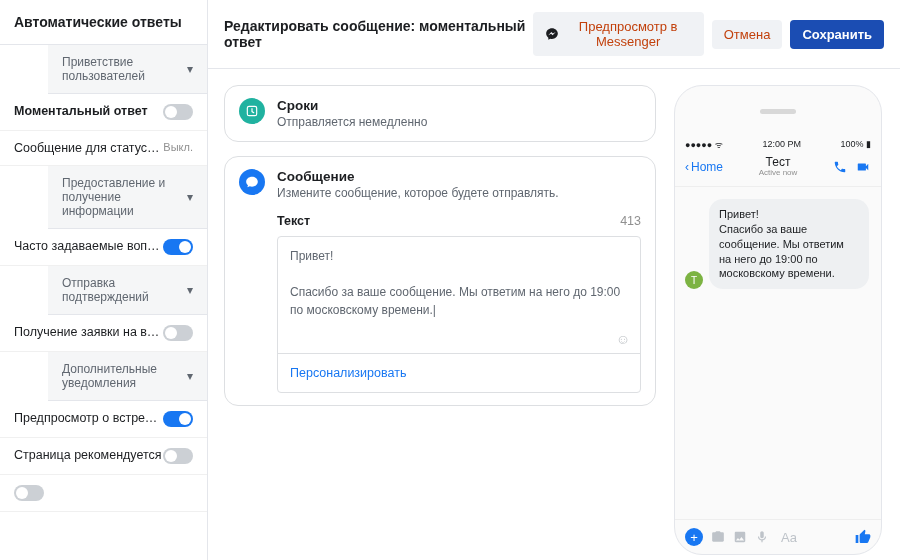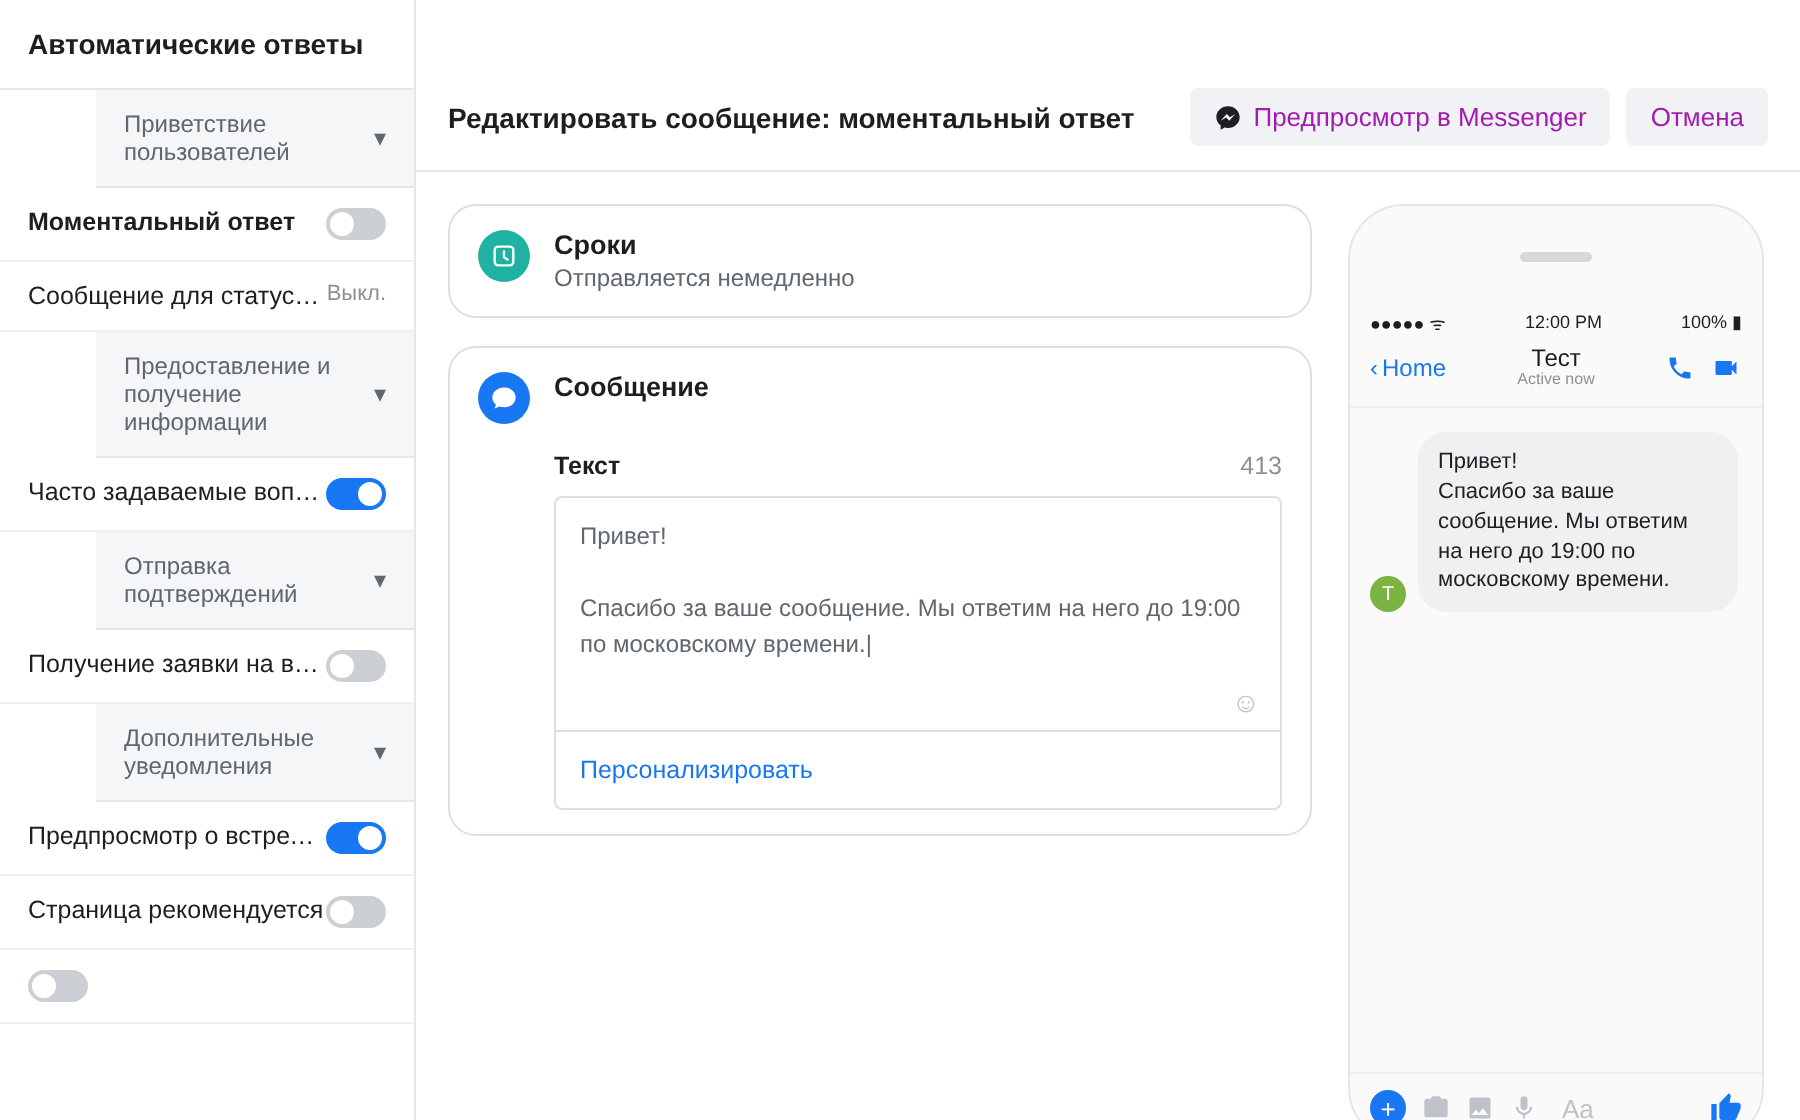--- a/index.html
+++ b/index.html
@@ -13,25 +13,25 @@
   .sb-item { display: flex; justify-content: space-between; padding: 10px 14px; border-bottom: 1px solid #f0f0f0; cursor: pointer; font-size: 12.5px; }
   .sb-item.active { font-weight: 600; }
   .sb-item .label { white-space: nowrap; overflow: hidden; text-overflow: ellipsis; max-width: 175px; }
   .sb-status { color: #909090; font-size: 11px; }
   
   .toggle { width: 30px; height: 16px; border-radius: 10px; background: #ccd0d5; position: relative; flex-shrink: 0; }
   .toggle::after { content: ""; position: absolute; width: 12px; height: 12px; border-radius: 50%; background: #fff; top: 2px; left: 2px; transition: none; }
   .toggle.on { background: #1877f2; }
   .toggle.on::after { left: 16px; }
   
-  .main { flex: 1; display: flex; flex-direction: column; margin-top: 32px; }
+  .main { flex: 1; display: flex; flex-direction: column; }
   .topbar { display: flex; align-items: center; justify-content: space-between; padding: 12px 16px; border-bottom: 1px solid #e4e6eb; }
   .topbar-title { font-weight: 600; font-size: 14px; }
   .topbar-actions { display: flex; gap: 8px; align-items: center; }
-  .btn { padding: 7px 12px; border-radius: 4px; font-size: 13px; cursor: pointer; border: none; background: #f0f2f5; color: #a21caf; display: inline-flex; align-items: center; gap: 6px; }
+  .btn { padding: 7px 12px; border-radius: 4px; font-size: 13px; cursor: pointer; border: none; background: #f0f2f5; color: #c2410c; display: inline-flex; align-items: center; gap: 6px; }
   .btn.primary { background: #1b4db3; color: #fff; font-weight: 600; }
   .btn .mico { width: 14px; height: 14px; border-radius: 50%; display: inline-flex; align-items: center; justify-content: center; }
   .content { flex: 1; display: flex; gap: 16px; padding: 16px; overflow: hidden; }
   .editor { flex: 1; display: flex; flex-direction: column; gap: 14px; }
   .card { border: 1px solid #dddfe2; border-radius: 14px; padding: 12px 14px; background: #fff; }
   .card-row { display: flex; gap: 12px; align-items: flex-start; }
   .card-icon { width: 26px; height: 26px; border-radius: 50%; display: flex; align-items: center; justify-content: center; flex-shrink: 0; color: #fff; }
   .card-icon.teal { background: #20b2a0; }
   .card-icon.blue { background: #1877f2; }
   .card-title { font-weight: 600; font-size: 13.5px; }
@@ -129,20 +129,21 @@
       <div class="topbar-actions">
         <button class="btn">
           <span class="mico">
             <svg width="14" height="14" viewBox="0 0 24 24">
                 <path fill="#1c1e21" d="M12 2C6.5 2 2 6.1 2 11.2c0 2.9 1.4 5.5 3.7 7.2V22l3.4-1.9c.9.2 1.9.4 2.9.4 5.5 0 10-4.1 10-9.2S17.5 2 12 2zm1 12.3l-2.5-2.7-4.9 2.7 5.4-5.7 2.6 2.7 4.8-2.7-5.4 5.7z"></path>
               </svg>
           </span>
           <span>Предпросмотр в Messenger</span>
         </button>
         <button class="btn">Отмена</button>
+        <button class="btn primary">Сохранить</button>
       </div>
     </div>
 
     <div class="content">
       <div class="editor">
 
         <div class="card">
           <div class="card-row">
             <div class="card-icon teal">
               <svg width="14" height="14" viewBox="0 0 24 24">
@@ -159,20 +160,21 @@
 
         <div class="card">
           <div class="card-row">
             <div class="card-icon blue">
               <svg width="14" height="14" viewBox="0 0 24 24">
                   <path fill="#fff" d="M12 3C6.5 3 2 6.8 2 11.5c0 2.4 1.2 4.6 3.1 6.1L4 21l4.2-1.7c1.2.4 2.5.7 3.8.7 5.5 0 10-3.8 10-8.5S17.5 3 12 3z"></path>
                 </svg>
             </div>
             <div>
               <div class="card-title">Сообщение</div>
+              <div class="card-sub">Измените сообщение, которое будете отправлять.</div>
             </div>
           </div>
 
           <div class="msg-block">
             <div class="msg-header">
               <span class="h-title">Текст</span>
               <span class="h-count">413</span>
             </div>
             <div class="msg-textarea">
               <div class="msg-text-content">Привет!

